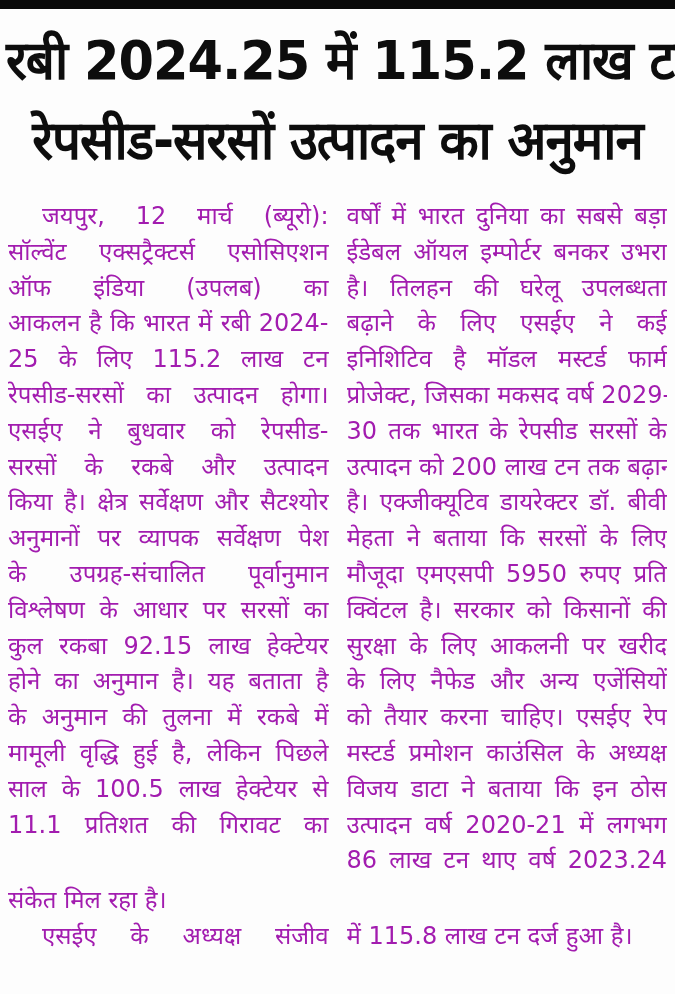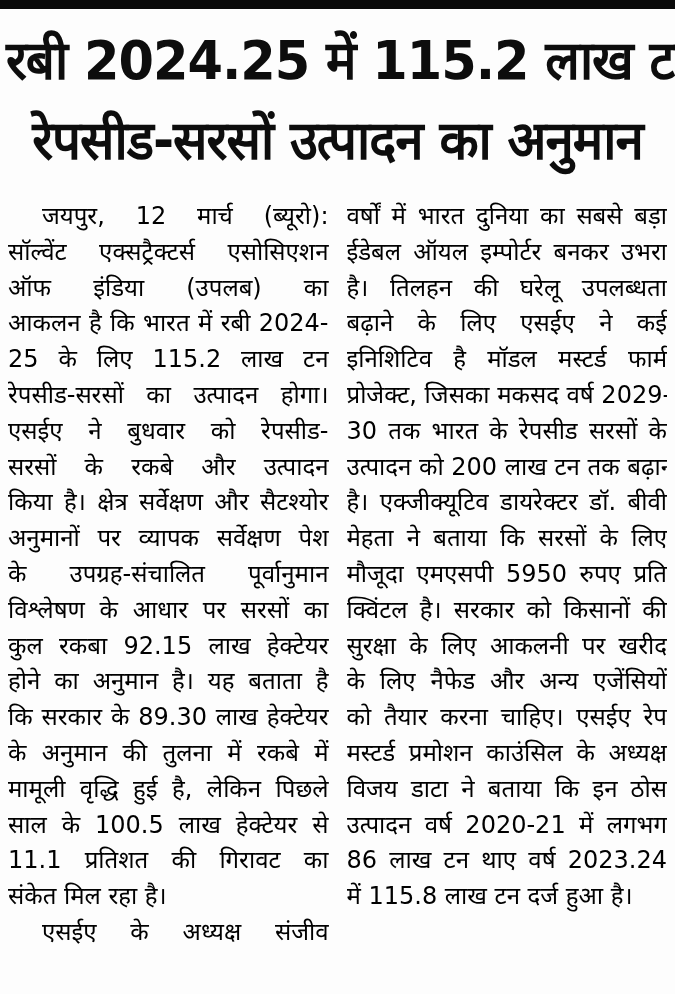--- a/index.html
+++ b/index.html
@@ -50,27 +50,28 @@
     min-width: 0;
     color: #262626;
   }
   .line {
     font-size: 24px;
     line-height: 35.8px;
     text-align: justify;
     text-align-last: justify;
     white-space: nowrap;
     overflow: hidden;
-    color: #000000;
+    color: #a21caf;
   }
   .line.indent {
     padding-left: 34px;
   }
   .line.para-end {
     text-align-last: left;
+    margin-top: 40px;
   }
 </style>
 </head>
 <body>
 
 <div class="page">
 
   <div class="top-bar"></div>
 
   <div class="headline">
@@ -88,21 +89,20 @@
       <div class="line">25 के लिए 115.2 लाख टन</div>
       <div class="line">रेपसीड-सरसों का उत्पादन होगा।</div>
       <div class="line">एसईए ने बुधवार को रेपसीड-</div>
       <div class="line">सरसों के रकबे और उत्पादन</div>
       <div class="line">किया है। क्षेत्र सर्वेक्षण और सैटश्योर</div>
       <div class="line">अनुमानों पर व्यापक सर्वेक्षण पेश</div>
       <div class="line">के उपग्रह-संचालित पूर्वानुमान</div>
       <div class="line">विश्लेषण के आधार पर सरसों का</div>
       <div class="line">कुल रकबा 92.15 लाख हेक्टेयर</div>
       <div class="line">होने का अनुमान है। यह बताता है</div>
-      <div class="line">कि सरकार के 89.30 लाख हेक्टेयर</div>
       <div class="line">के अनुमान की तुलना में रकबे में</div>
       <div class="line">मामूली वृद्धि हुई है, लेकिन पिछले</div>
       <div class="line">साल के 100.5 लाख हेक्टेयर से</div>
       <div class="line">11.1 प्रतिशत की गिरावट का</div>
       <div class="line para-end">संकेत मिल रहा है।</div>
       <div class="line indent">एसईए के अध्यक्ष संजीव</div>
     </div>
 
     <div class="col">
       <div class="line">वर्षों में भारत दुनिया का सबसे बड़ा</div>

